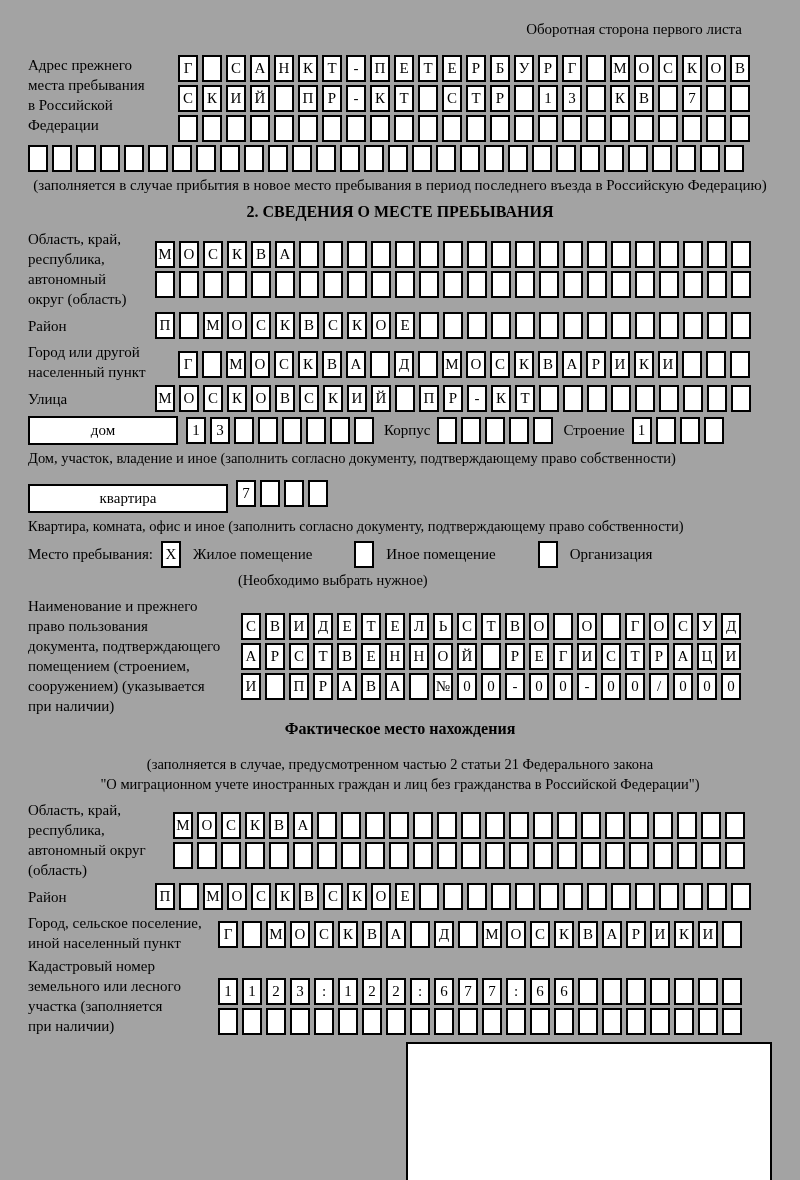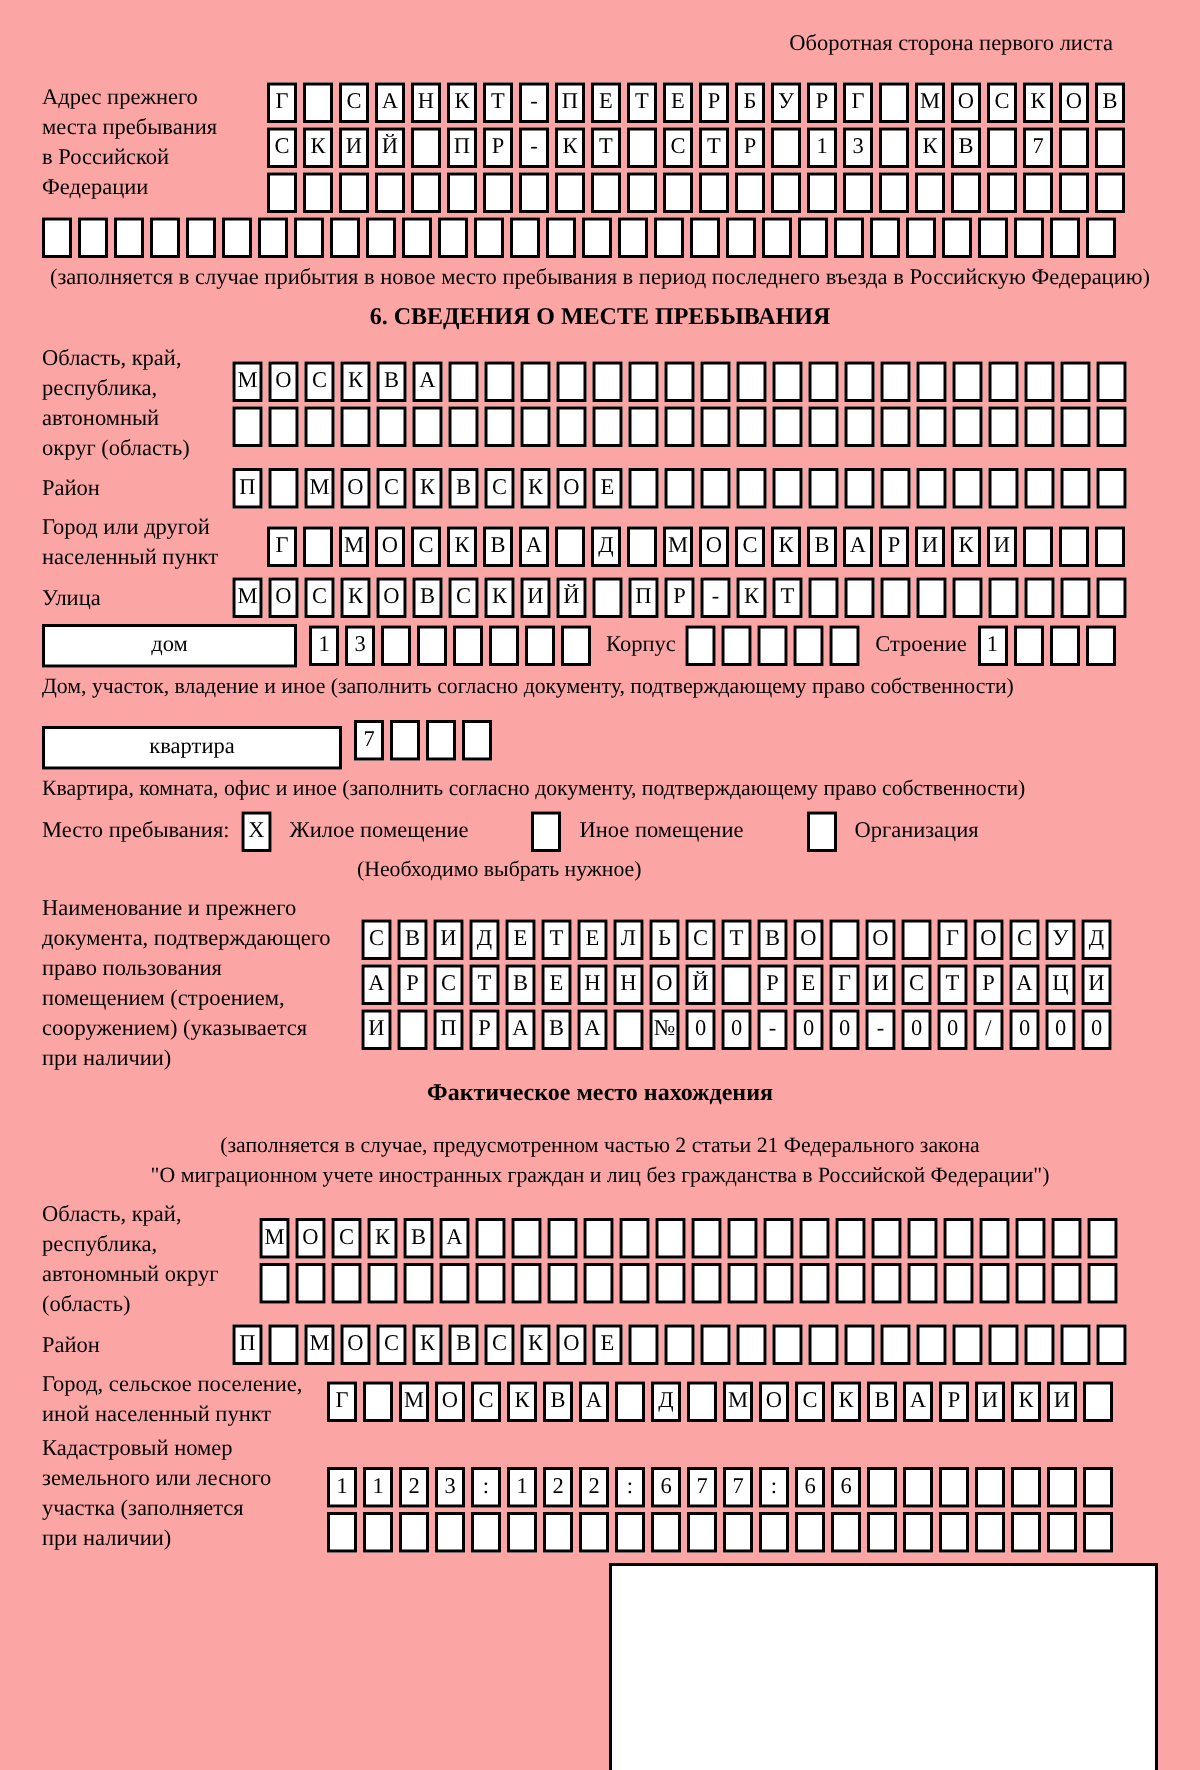--- a/index.html
+++ b/index.html
@@ -1,21 +1,21 @@
 <!DOCTYPE html>
 <html><head>
 <meta charset="utf-8">
 <style>
   html,body{margin:0;padding:0;background:#fff;}
   .page{
     position:relative;
     width:800px;height:1180px;
     box-sizing:border-box;
     padding:20px 28px 0 28px;
-    background:#fca5a5;color:#000;
+    background:#a3a3a3;color:#000;
     font-family:"Liberation Serif","DejaVu Serif",serif;
     font-size:15px;line-height:19px;
     overflow:hidden;
   }
   .hdr{text-align:right;padding-right:30px;font-size:15px;}
   .label{font-size:15px;line-height:20px;flex:none;}
   .w150{width:150px;} .w127{width:127px;} .w145{width:145px;} .w190{width:190px;}
   .field{display:flex;align-items:center;margin-bottom:3px;}
   .rows{display:flex;flex-direction:column;gap:3px;}
   .cellrow{display:flex;gap:4px;flex:none;}
@@ -166,21 +166,21 @@
       <div class="cell"></div>
       <div class="cell"></div>
       <div class="cell"></div>
       <div class="cell"></div>
       <div class="cell"></div>
       <div class="cell"></div>
       <div class="cell"></div>
     </div>
   <div class="note">(заполняется в случае прибытия в новое место пребывания в период последнего въезда в Российскую Федерацию)</div>
 
-  <div class="sec-title">6. СВЕДЕНИЯ О МЕСТЕ ПРЕБЫВАНИЯ</div>
+  <div class="sec-title">2. СВЕДЕНИЯ О МЕСТЕ ПРЕБЫВАНИЯ</div>
 
   <div class="field">
     <div class="label w127">
         <div>Область, край,</div>
         <div>республика,</div>
         <div>автономный</div>
         <div>округ (область)</div>
       </div>
     <div class="rows">
       <div class="cellrow">
@@ -329,21 +329,21 @@
         <div class="cell"></div>
         <div class="cell"></div>
         <div class="cell"></div>
         <div class="cell"></div>
         <div class="cell"></div>
         <div class="cell"></div>
       </div>
   </div>
 
   <div class="domrow">
-    <div class="rect" style="width:170px;">
+    <div class="rect" style="width:150px;">
         <span>дом</span>
       </div>
     <div class="cellrow" style="margin-left:8px;">
         <div class="cell">1</div>
         <div class="cell">3</div>
         <div class="cell"></div>
         <div class="cell"></div>
         <div class="cell"></div>
         <div class="cell"></div>
         <div class="cell"></div>
@@ -387,22 +387,22 @@
     <div class="cell"></div>
     <span class="opt">Иное помещение</span>
     <div class="cell"></div>
     <span class="opt">Организация</span>
   </div>
   <div class="mesto-note">(Необходимо выбрать нужное)</div>
 
   <div class="field" style="margin-top:6px;">
     <div class="label" style="width:213px;">
         <div>Наименование и прежнего</div>
+        <div>право пользования</div>
         <div>документа, подтверждающего</div>
-        <div>право пользования</div>
         <div>помещением (строением,</div>
         <div>сооружением) (указывается</div>
         <div>при наличии)</div>
       </div>
     <div class="rows">
       <div class="cellrow">
           <div class="cell">С</div>
           <div class="cell">В</div>
           <div class="cell">И</div>
           <div class="cell">Д</div>

